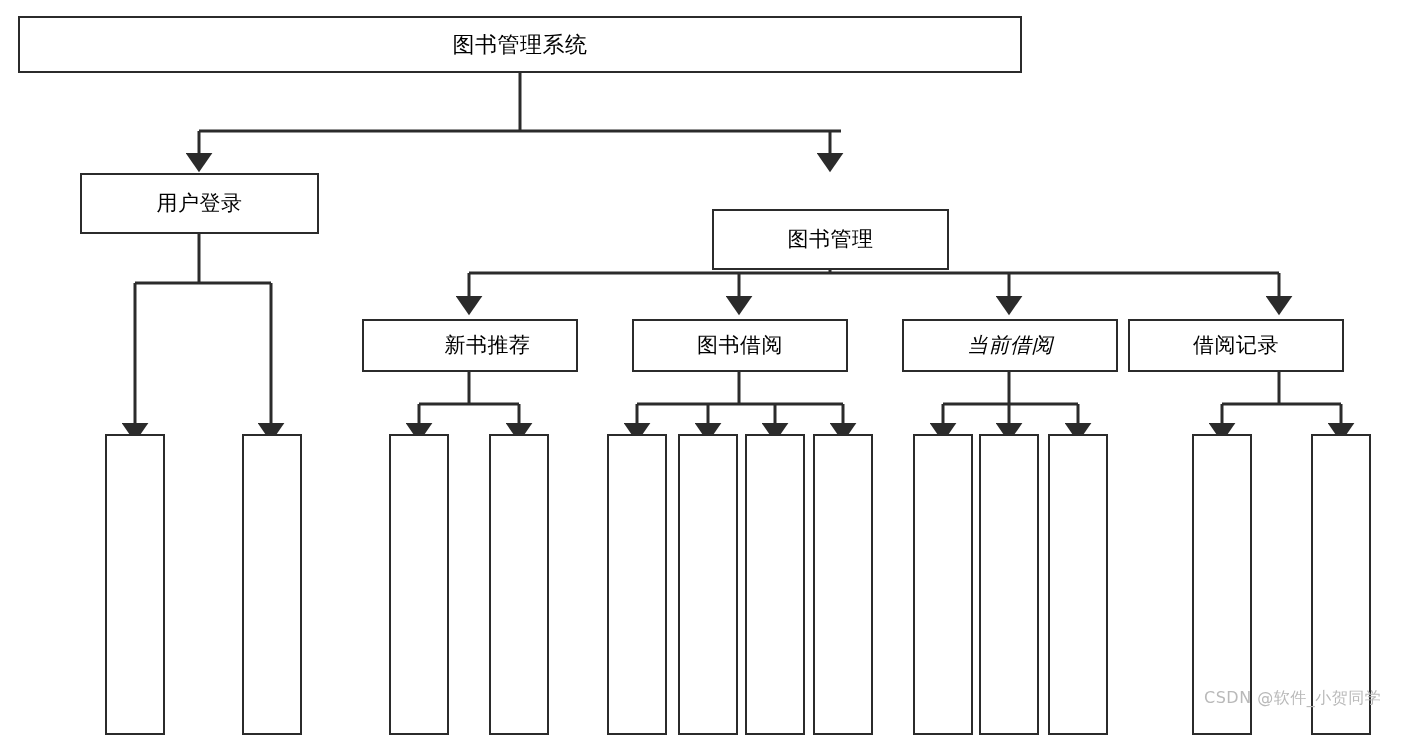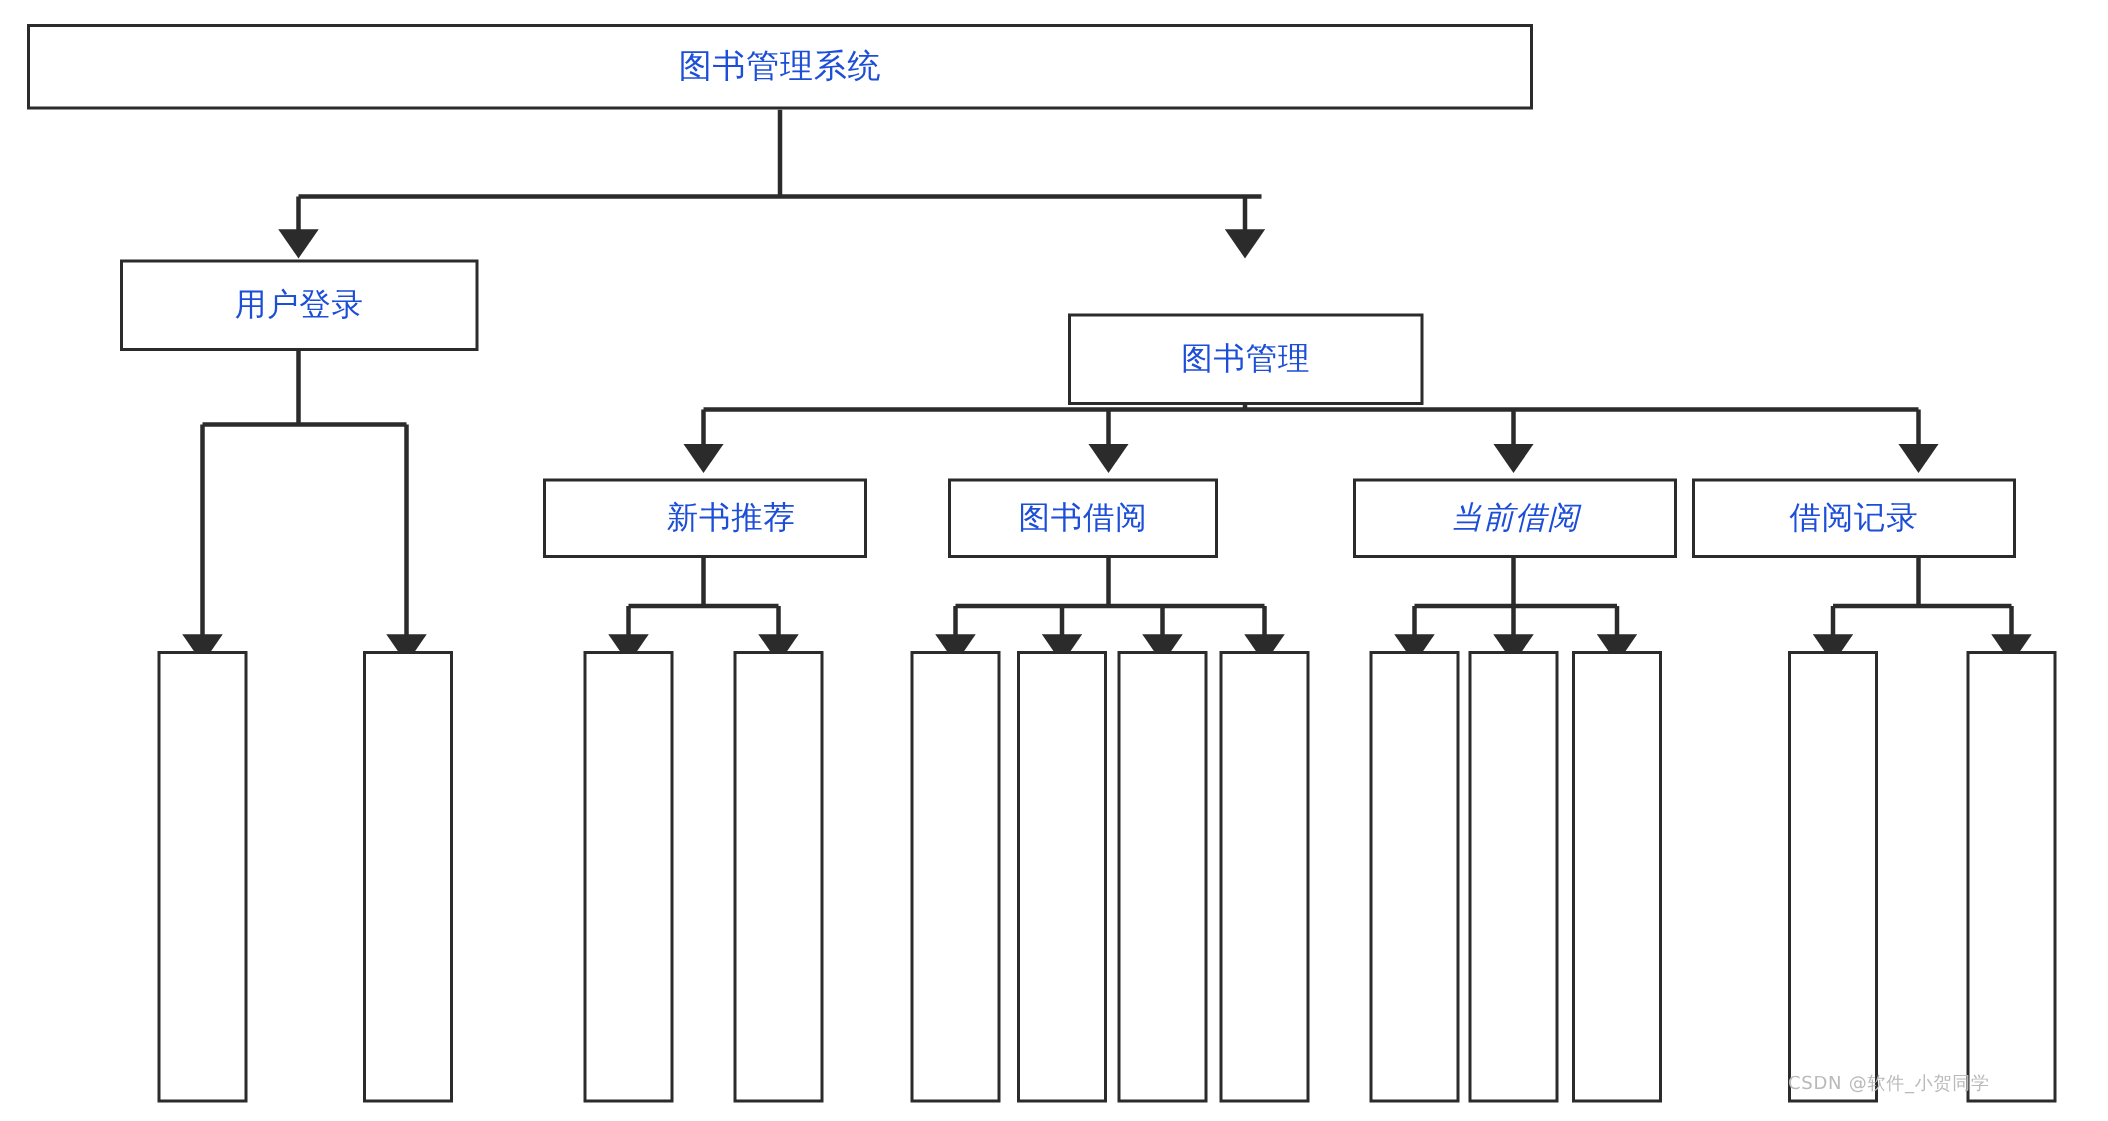--- a/index.html
+++ b/index.html
@@ -35,21 +35,21 @@
     align-items: center;
     justify-content: center;
     color: #3c3c3c;
     z-index: 2;
   }
   .node-label {
     display: block;
     text-align: center;
     line-height: 1.08;
     letter-spacing: 0.5px;
-    color: #1d4ed8;
+    color: #000000;
     font-weight: 400;
   }
   
   .node.horiz .node-label {
     writing-mode: horizontal-tb;
     font-size: 21px;
   }
   .node.root .node-label {
     font-size: 22px;
   }
@@ -64,26 +64,27 @@
     text-orientation: upright;
     font-size: 23px;
     line-height: 1.12;
     letter-spacing: 1px;
     max-height: 292px;
     overflow: hidden;
   }
   #watermark {
     position: absolute;
     left: 1192px;
-    top: 714px;
-    font-size: 12px;
+    top: 688px;
+    font-size: 16px;
     color: #b9b9b9;
     white-space: nowrap;
     z-index: 3;
     letter-spacing: 0.5px;
+    padding-left: 12px;
   }
 </style>
 </head>
 <body>
 
 <div id="diagram-root">
 
   <svg id="edge-layer" viewBox="0 0 1405 747" width="1405" height="747" xmlns="http://www.w3.org/2000/svg">
     <defs>
       <marker id="arrowhead" markerWidth="9" markerHeight="9" refX="2.4" refY="4.5" orient="auto" markerUnits="strokeWidth">
@@ -143,21 +144,21 @@
   </div>
 
   <div class="node horiz" style="left:712px; top:173px; width:237px; height:61px;margin-top:36px;">
     <span class="node-label">图书管理</span>
   </div>
 
   <div class="node horiz" style="left:362px; top:319px; width:216px; height:53px;padding-left:35px;">
     <span class="node-label">新书推荐</span>
   </div>
 
-  <div class="node horiz" style="left:632px; top:319px; width:180px; height:53px;">
+  <div class="node horiz" style="left:632px; top:319px; width:216px; height:53px;">
     <span class="node-label">图书借阅</span>
   </div>
 
   <div class="node horiz" style="left:902px; top:319px; width:216px; height:53px;font-style:italic;">
     <span class="node-label">当前借阅</span>
   </div>
 
   <div class="node horiz" style="left:1128px; top:319px; width:216px; height:53px;">
     <span class="node-label">借阅记录</span>
   </div>

